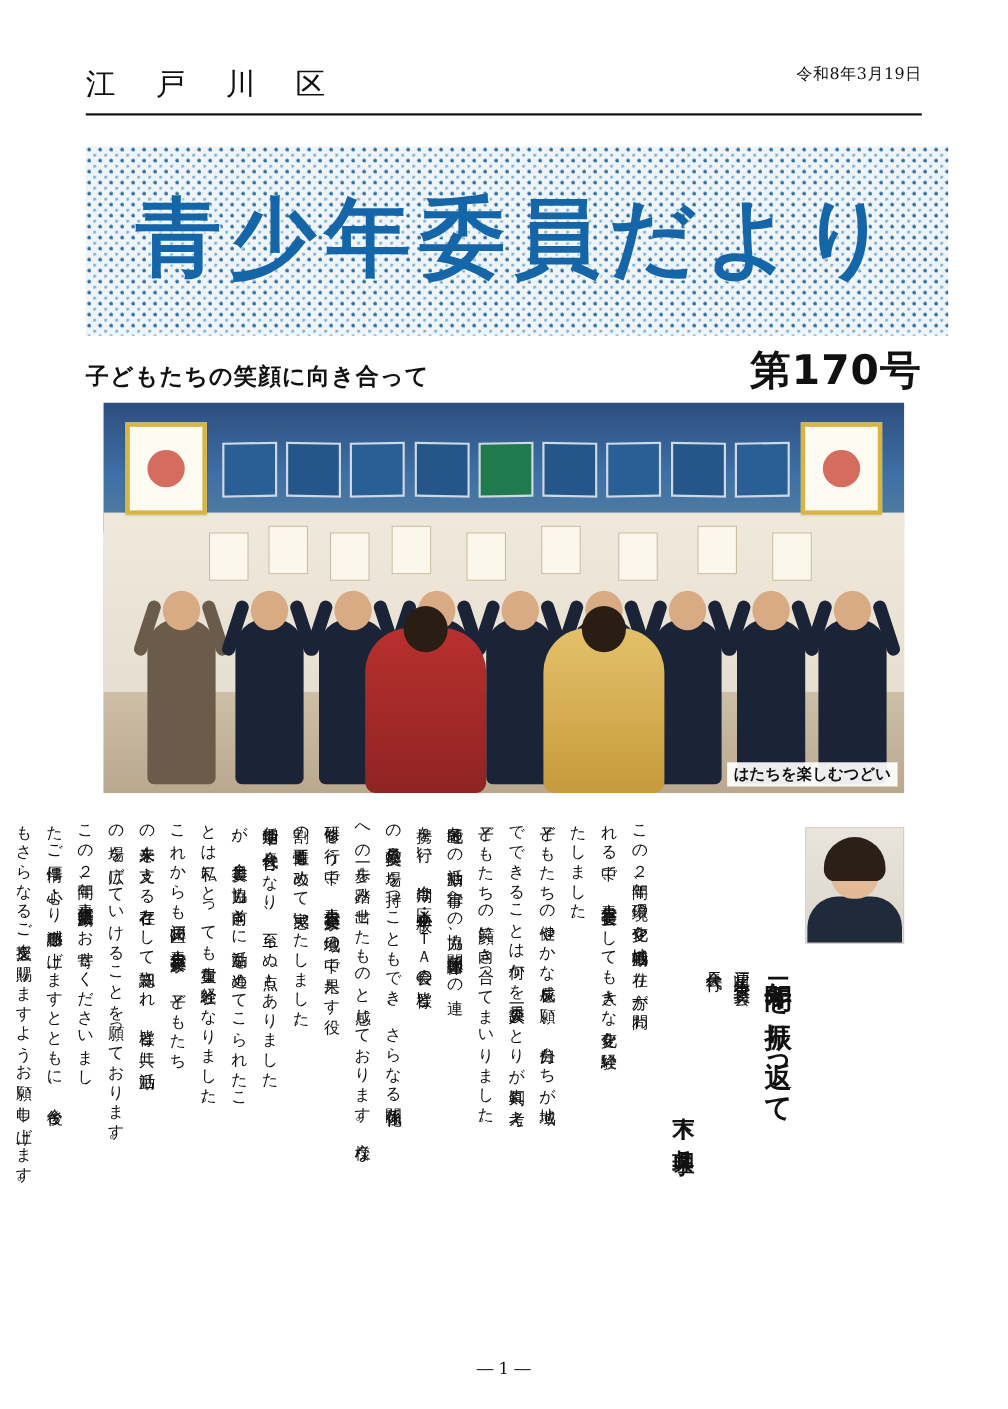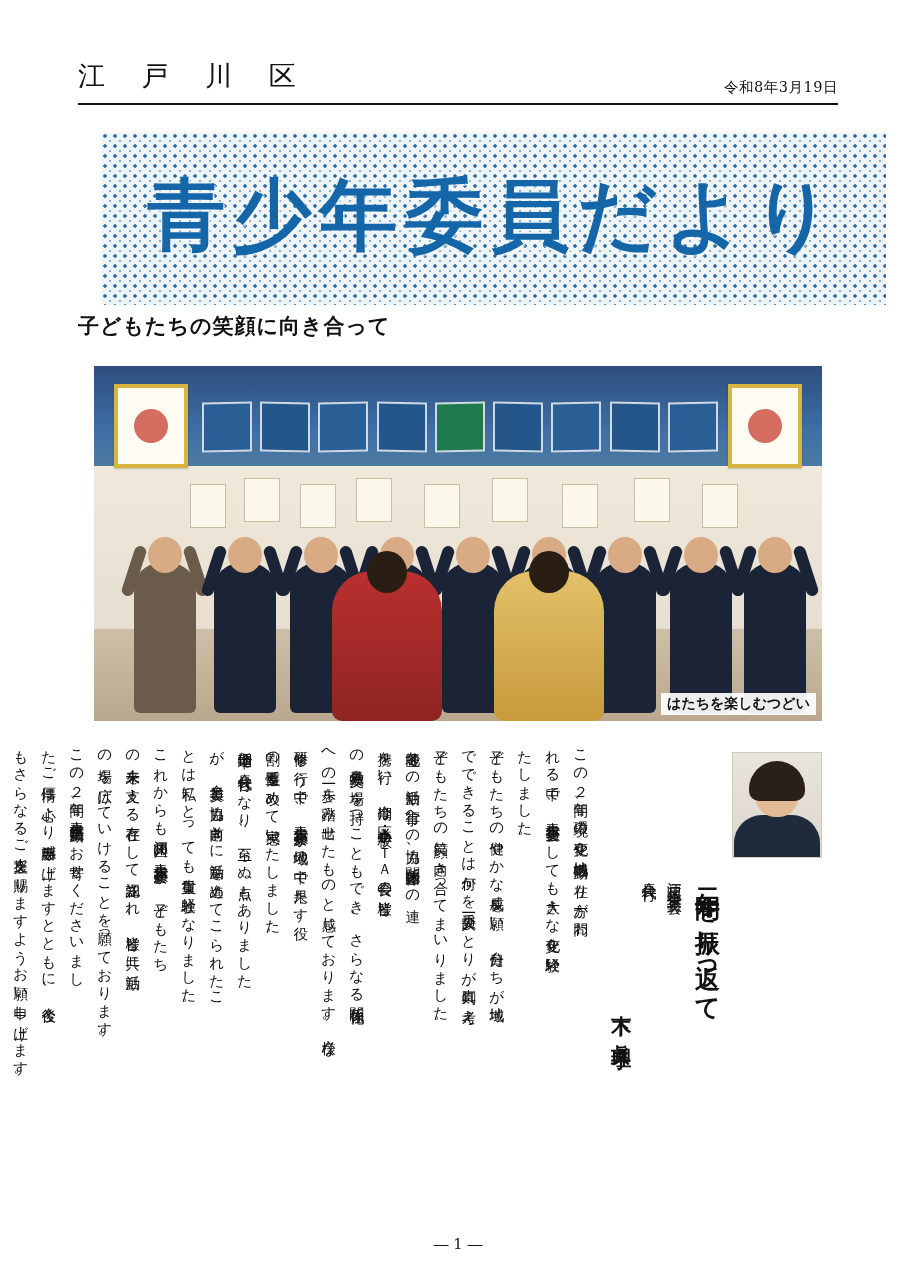--- a/index.html
+++ b/index.html
@@ -39,21 +39,20 @@
     font-weight: 500;
     color: #111;
     font-family: "DejaVu Serif", "Liberation Serif", serif;
   }
   .issue-date {
     font-size: 14.5px;
     letter-spacing: 0.5px;
     padding-bottom: 4px;
     color: #111;
     font-family: "DejaVu Serif", "Liberation Serif", serif;
-    margin-top: 20px;
   }
   .header-rule {
     position: absolute;
     left: 78px;
     top: 103px;
     width: 760px;
     height: 2px;
     background: #111;
   }
 
@@ -62,21 +61,20 @@
     position: absolute;
     left: 78px;
     top: 133px;
     width: 784px;
     height: 172px;
     background:
       radial-gradient(circle at 3px 3px, #2e6fa8 1.5px, rgba(255,255,255,0) 1.9px) 0 0/10px 10px,
       radial-gradient(circle at 3px 3px, #7fb2d6 1.2px, rgba(255,255,255,0) 1.6px) 5px 5px/10px 10px,
       #eef4f8;
     overflow: hidden;
-    margin-left: 24px;
   }
   .banner-title {
     position: absolute;
     left: 0; right: 0;
     top: 50%;
     transform: translateY(-52%);
     text-align: center;
     font-family: "DejaVu Serif", "Liberation Serif", serif;
     font-size: 78px;
     font-weight: 700;
@@ -332,20 +330,21 @@
     <div class="issue-date">令和8年3月19日</div>
   </div>
   <div class="header-rule"></div>
 
   <div class="banner">
     <div class="banner-title">青少年委員だより</div>
   </div>
 
   <div class="sub-row">
     <div class="catchphrase">子どもたちの笑顔に向き合って</div>
+    <div class="issue-no">第170号</div>
   </div>
 
   <div class="photo">
     <div class="sky"></div>
     <div class="wall"></div>
     <div class="floor"></div>
 
     <div class="banner-strip">
       <div class="kite"></div>
       <div class="kite"></div>

